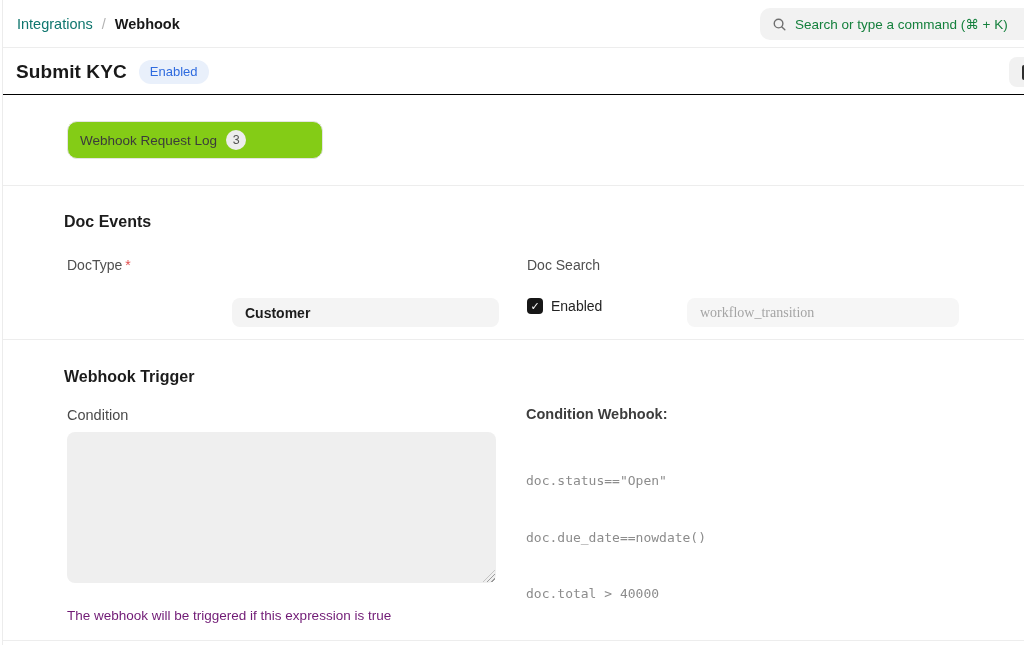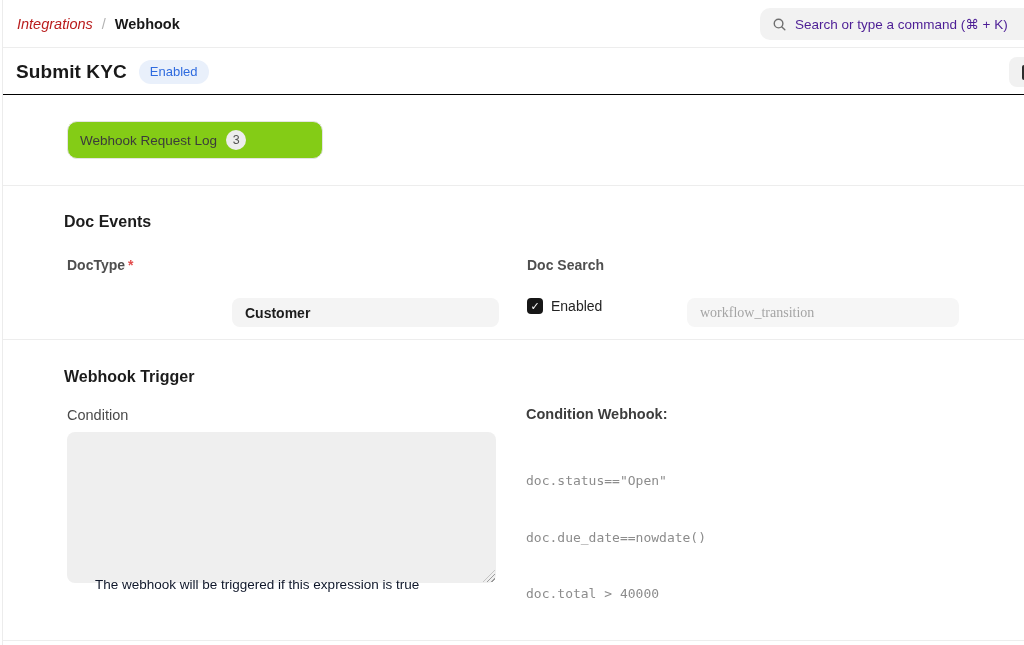--- a/index.html
+++ b/index.html
@@ -27,33 +27,33 @@
     left: 3px; right: 0; top: 0;
     height: 48px;
     border-bottom: 1px solid #ededed;
   }
   .breadcrumb {
     position: absolute;
     left: 14px; top: 0; height: 48px;
     display: flex; align-items: center; gap: 9px;
     font-size: 14.5px;
   }
-  .crumb-parent { color: #b91c1c; font-style: italic; }
+  .crumb-parent { color: #0f766e; }
   .crumb-sep { color: #b3b3b3; }
   .crumb-current { color: #191919; font-weight: 700; }
   .search-bar {
     position: absolute;
     left: 757px; top: 8px;
     width: 300px; height: 32px;
     background: #f2f2f2;
     border-radius: 10px;
     display: flex; align-items: center;
     padding-left: 12px; gap: 8px;
   }
-  .search-placeholder { color: #4c1d95; font-size: 13.5px; }
+  .search-placeholder { color: #15803d; font-size: 13.5px; }
   .search-icon-svg { display: block; }
   
   .title-bar {
     position: absolute;
     left: 3px; right: 0; top: 48px;
     height: 47px;
     border-bottom: 1px solid #000000;
   }
   .page-title-wrap {
     position: absolute; left: 13px; top: 0; height: 47px;
@@ -112,21 +112,21 @@
     position: absolute;
     left: 3px; right: 0; top: 186px;
     height: 154px;
     border-bottom: 1px solid #ededed;
   }
   .section-heading {
     position: absolute;
     left: 61px;
     font-size: 16px; font-weight: 700; color: #1c1c1c;
   }
-  .field-label { font-size: 14px; color: #4f4f4f; font-weight: bold; }
+  .field-label { font-size: 14px; color: #4f4f4f; }
   .req-marker { color: #e24c4c; margin-left: 3px; }
   .text-field {
     position: absolute;
     height: 29px;
     border-radius: 8px;
     display: flex; align-items: center;
     padding-left: 13px;
     font-size: 14px;
     margin-top: 48px;
   }
@@ -173,22 +173,22 @@
   .example-lines {
     position: absolute;
     left: 523px; top: 95px;
     font-family: "DejaVu Sans Mono", "Liberation Mono", monospace;
     font-size: 13px; color: #8c8c8c;
     line-height: 18.7px;
     white-space: pre;
   }
   .condition-help {
     position: absolute;
-    left: 64px; top: 237px;
-    font-size: 13.5px; color: #0f172a; margin-left: 28px;
+    left: 64px; top: 268px;
+    font-size: 13.5px; color: #701a75;
   }
 </style>
 </head>
 <body>
 
 <div class="page">
   <div class="left-rail-border"></div>
 
   <div class="header-bar">
     <div class="breadcrumb">

